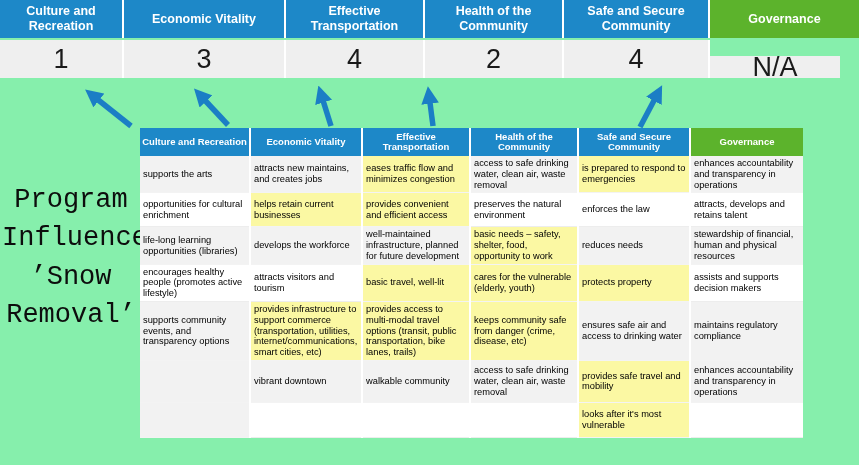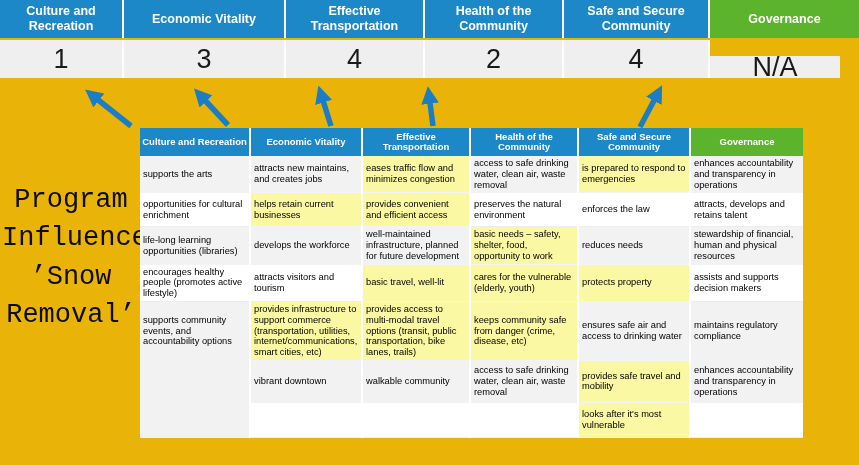--- a/index.html
+++ b/index.html
@@ -1,16 +1,16 @@
 <!DOCTYPE html>
 <html style="--blue: #1d88c8; --green: #5cb32c; --yellow: #fbf8a3; --grey: #f2f2f2; --scorebg: #efefef; --arrow: #1b7ec5;"><head>
 <meta charset="utf-8">
 <style>
   html,body{margin:0;padding:0;background:#fff;}
-  .slide{position:relative;width:859px;height:465px;background:#eab308;
+  .slide{position:relative;width:859px;height:465px;background:#86efac;
          font-family:"Liberation Sans",sans-serif;overflow:hidden;}
 
   
   .banner{position:absolute;top:0;left:0;width:859px;height:38px;display:flex;}
   .banner-cell{display:flex;align-items:center;justify-content:center;text-align:center;
     color:#fff;font-weight:bold;font-size:12.5px;line-height:1.18;box-sizing:border-box;
     border-right:2px solid #fff;padding:0 4px;}
   .banner-cell:last-child{border-right:none;}
   .banner-cell.blue{background:var(--blue);}
   .banner-cell.green{background:var(--green);}
@@ -126,21 +126,21 @@
         </tr>
         <tr style="height: 32px;">
           <td class="bg-white">encourages healthy people (promotes active lifestyle)</td>
           <td class="bg-white">attracts visitors and tourism</td>
           <td class="bg-yellow">basic travel, well-lit</td>
           <td class="bg-yellow">cares for the vulnerable (elderly, youth)</td>
           <td class="bg-yellow">protects property</td>
           <td class="bg-white">assists and supports decision makers</td>
         </tr>
         <tr style="height: 57px;">
-          <td class="bg-grey">supports community events, and accountability options</td>
+          <td class="bg-grey">supports community events, and transparency options</td>
           <td class="bg-yellow">provides infrastructure to support commerce (transportation, utilities, internet/communications, smart cities, etc)</td>
           <td class="bg-yellow">provides access to multi-modal travel options (transit, public transportation, bike lanes, trails)</td>
           <td class="bg-yellow">keeps community safe from danger (crime, disease, etc)</td>
           <td class="bg-grey">ensures safe air and access to drinking water</td>
           <td class="bg-grey">maintains regulatory compliance</td>
         </tr>
         <tr style="height: 42px;">
           <td class="bg-grey"></td>
           <td class="bg-grey">vibrant downtown</td>
           <td class="bg-grey">walkable community</td>

